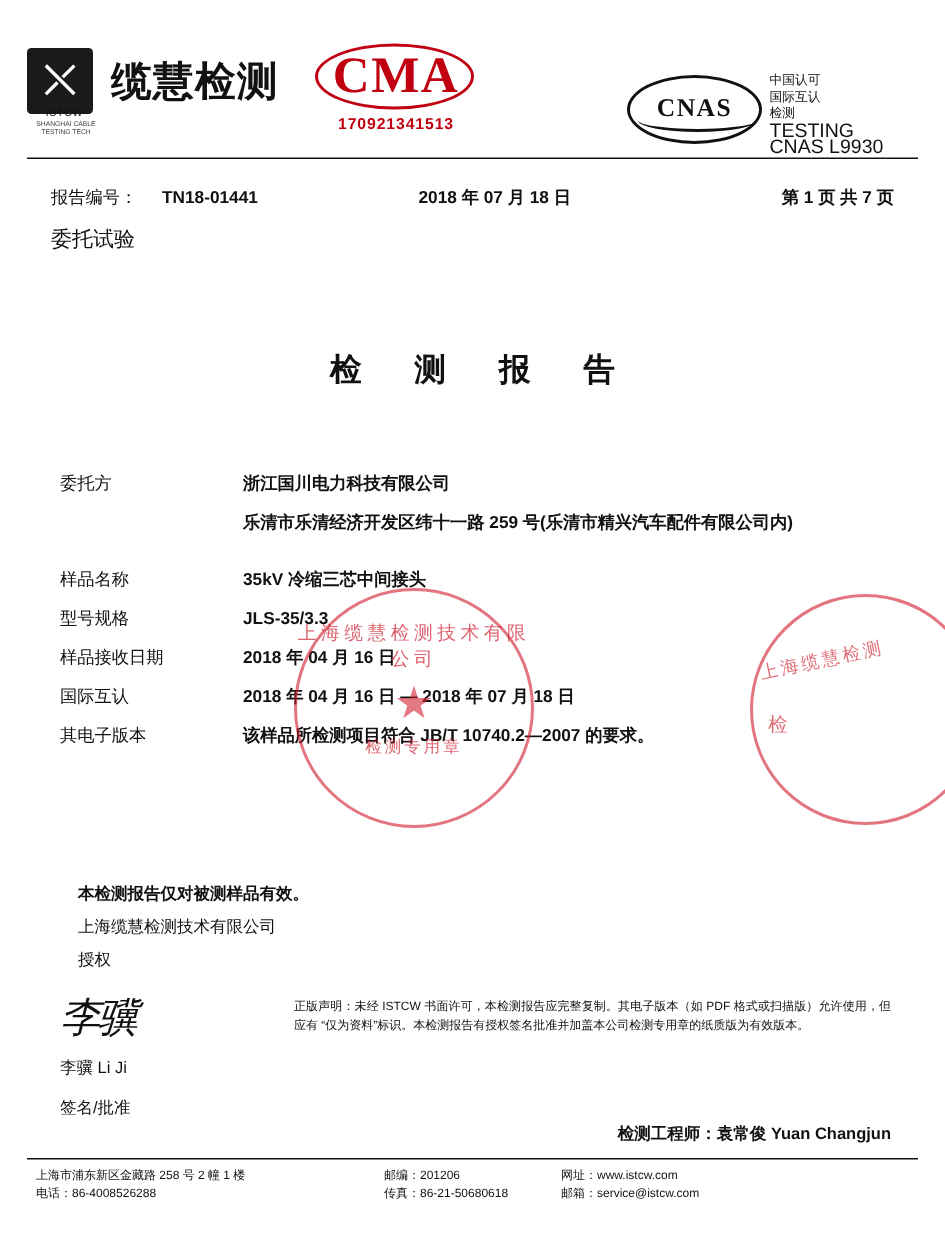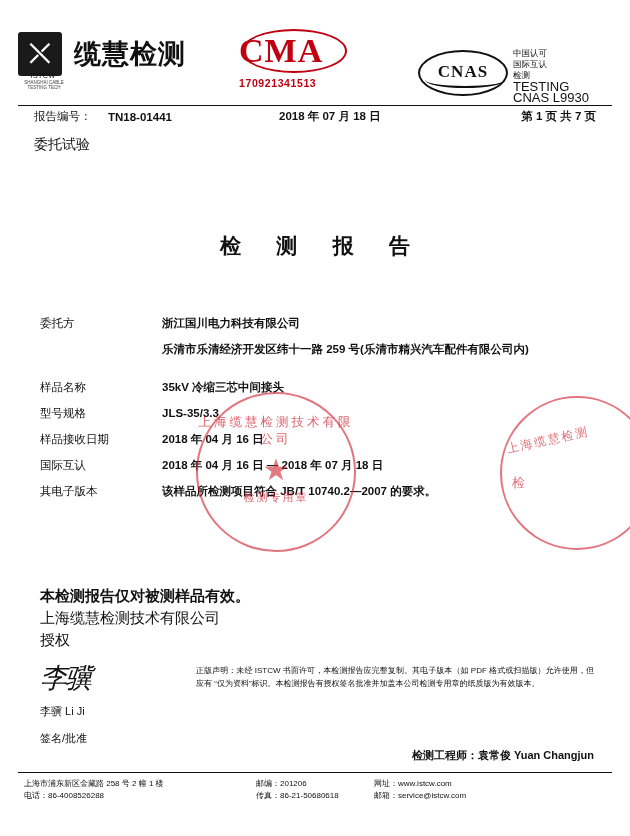--- a/index.html
+++ b/index.html
@@ -75,23 +75,24 @@
     font-size: 27px;
     font-weight: bold;
     letter-spacing: 1px;
     font-family: "DejaVu Sans", "Liberation Sans", sans-serif;
     color: #111;
   }
 
   
   .cma {
     position: absolute;
-    left: 221px;
+    left: 190px;
     top: 2px;
     width: 112px;
+    text-align: center;
   }
   .cma-ring {
     position: relative;
     height: 46px;
   }
   .cma-text {
     font-family: "Liberation Serif", serif;
     font-size: 34px;
     font-weight: bold;
     color: #c00010;
@@ -195,21 +196,21 @@
     position: absolute;
     left: 18px;
     right: 18px;
     top: 105px;
     border-top: 1.6px solid #111;
   }
 
   
   .meta {
     position: absolute;
-    top: 106px;
+    top: 121px;
     left: 34px;
     right: 34px;
     font-size: 11.5px;
     color: #111;
   }
   .meta-row {
     display: flex;
     height: 21px;
     align-items: center;
   }
@@ -267,23 +268,23 @@
   .f-val {
     font-weight: bold;
     color: #111;
   }
   .f-row.addr { margin-bottom: 22px; }
   .f-row.addr .f-label { }
 
   
   .statement {
     position: absolute;
-    left: 40px;
+    left: 52px;
     top: 585px;
-    font-size: 15px;
+    font-size: 11px;
     line-height: 22px;
     font-weight: bold;
   }
   .statement .ln2, .statement .ln3 { font-weight: normal; }
 
   .sig-area {
     position: absolute;
     left: 40px;
     top: 660px;
     width: 160px;

